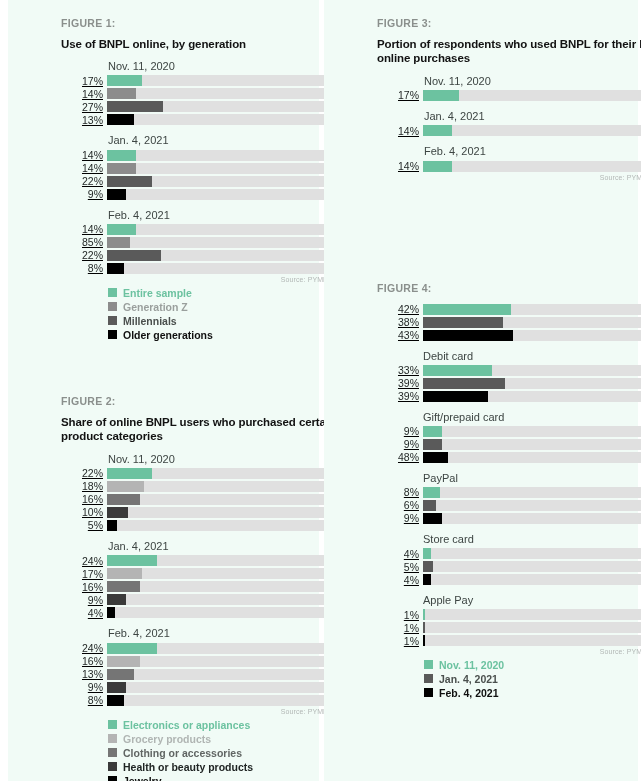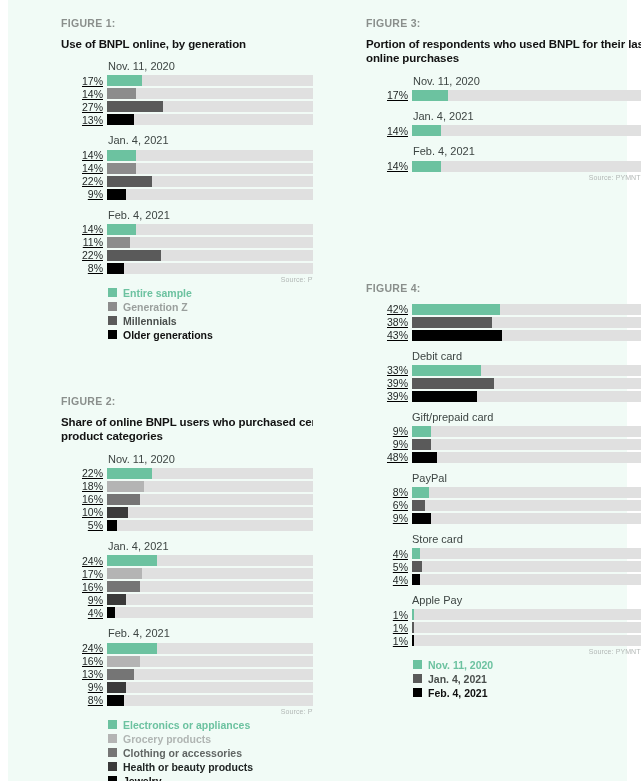--- a/index.html
+++ b/index.html
@@ -20,21 +20,21 @@
     background: #ffffff;
     box-sizing: border-box;
   }
   .col {
     position: absolute;
     top: 0;
     background: #f1fbf6;
     box-sizing: border-box;
   }
   .col-left  { left: 8px;   width: 311px; height: 781px; }
-  .col-right { left: 313px; width: 314px; height: 781px; padding-left: 35px; }
+  .col-right { left: 324px; width: 314px; height: 781px; padding-left: 35px; }
 
   .panel { position: absolute; left: 0; width: 100%; box-sizing: border-box; padding: 0 10px 0 9px; margin-left: 44px; }
 
   .fig-kicker {
     font-size: 10.5px;
     font-weight: bold;
     color: #8a8f8c;
     letter-spacing: 0.3px;
     margin: 0 0 7px 0;
     line-height: 1.1;
@@ -189,21 +189,21 @@
           </div>
           <div class="group">
             <div class="group-label">Feb. 4, 2021</div>
             <div class="bar-row">
               <div class="bar-pct">14%</div>
               <div class="bar-track">
                 <div class="bar-fill" style="width: 11.7647%; background: rgb(108, 194, 160);"></div>
               </div>
             </div>
             <div class="bar-row">
-              <div class="bar-pct">11%</div>
+              <div class="bar-pct">85%</div>
               <div class="bar-track">
                 <div class="bar-fill" style="width: 9.2437%; background: rgb(140, 140, 140);"></div>
               </div>
             </div>
             <div class="bar-row">
               <div class="bar-pct">22%</div>
               <div class="bar-track">
                 <div class="bar-fill" style="width: 21.8487%; background: rgb(90, 90, 90);"></div>
               </div>
             </div>

